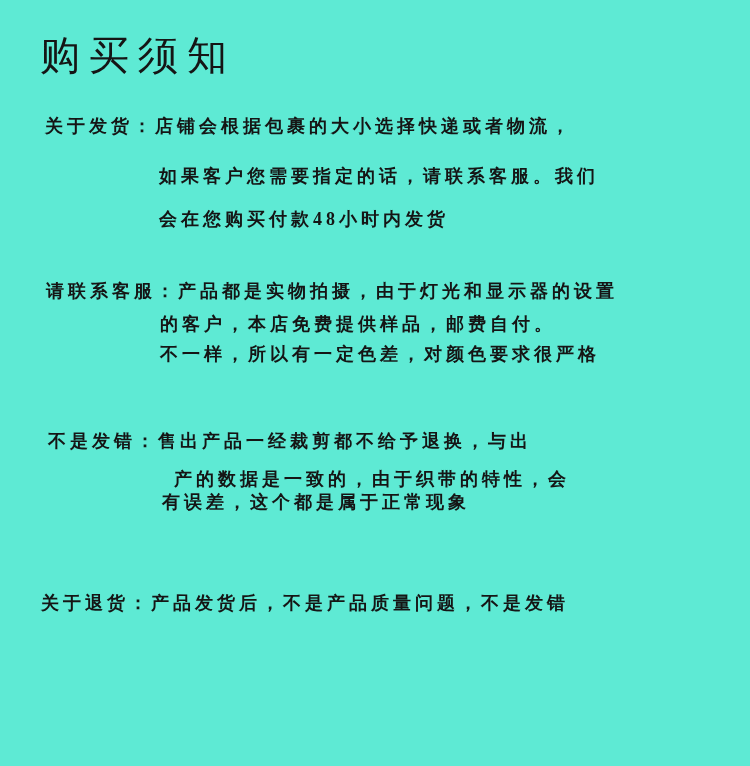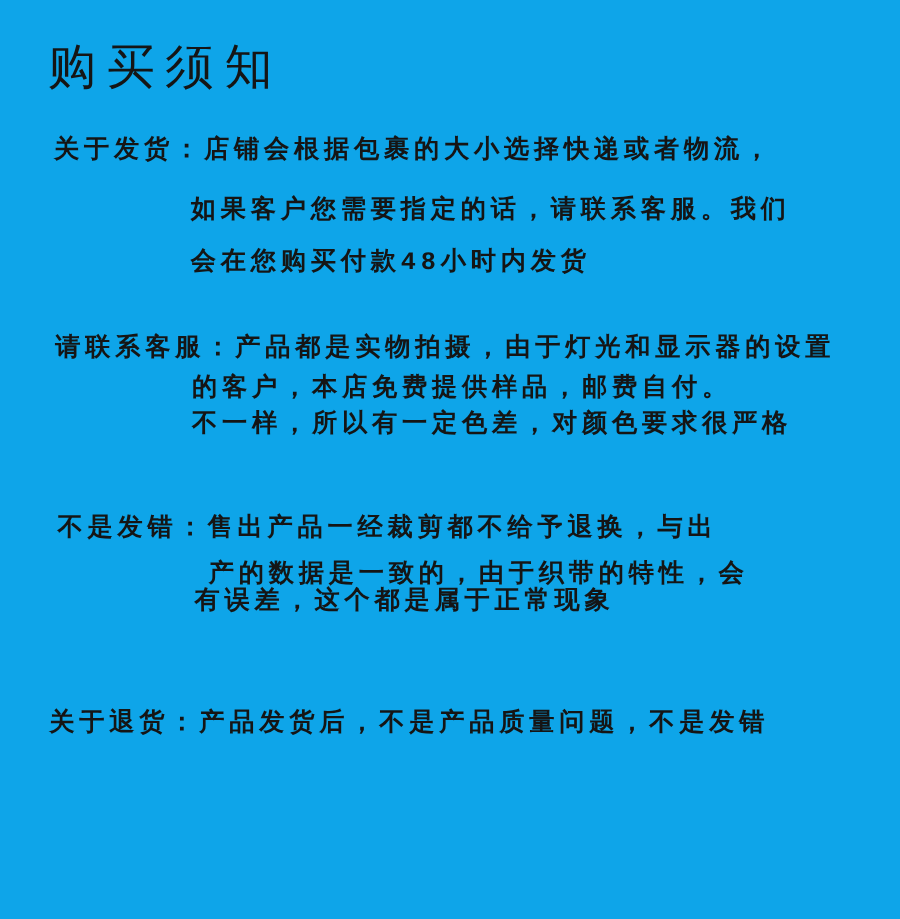--- a/index.html
+++ b/index.html
@@ -4,44 +4,43 @@
 <style>
   html, body {
     margin: 0;
     padding: 0;
     background: #ffffff;
   }
   .page {
     position: relative;
     width: 750px;
     height: 766px;
-    background: #0ea5e9;
+    background: #5eead4;
     color: #151515;
     font-family: "Liberation Serif", "DejaVu Serif", serif;
     overflow: hidden;
   }
   .title {
     position: absolute;
     left: 40px;
     top: 34px;
     margin: 0;
     font-size: 40px;
     font-weight: 500;
     letter-spacing: 9px;
     white-space: nowrap;
     line-height: 44px;
   }
   .sec {
     position: absolute;
-    font-size: 21px;
+    font-size: 18px;
     font-weight: 700;
     letter-spacing: 4px;
     line-height: 23px;
     white-space: nowrap;
-    font-family: Liberation Mono, monospace;
   }
   .s1 { left: 45px; top: 115px; }
   .s2 { left: 46px; top: 280px; }
   .s3 { left: 48px; top: 430px; }
   .s4 { left: 41px; top: 592px; }
 
   .row { display: flex; }
   .label { flex: 0 0 auto; }
   .line { display: block; }
 

